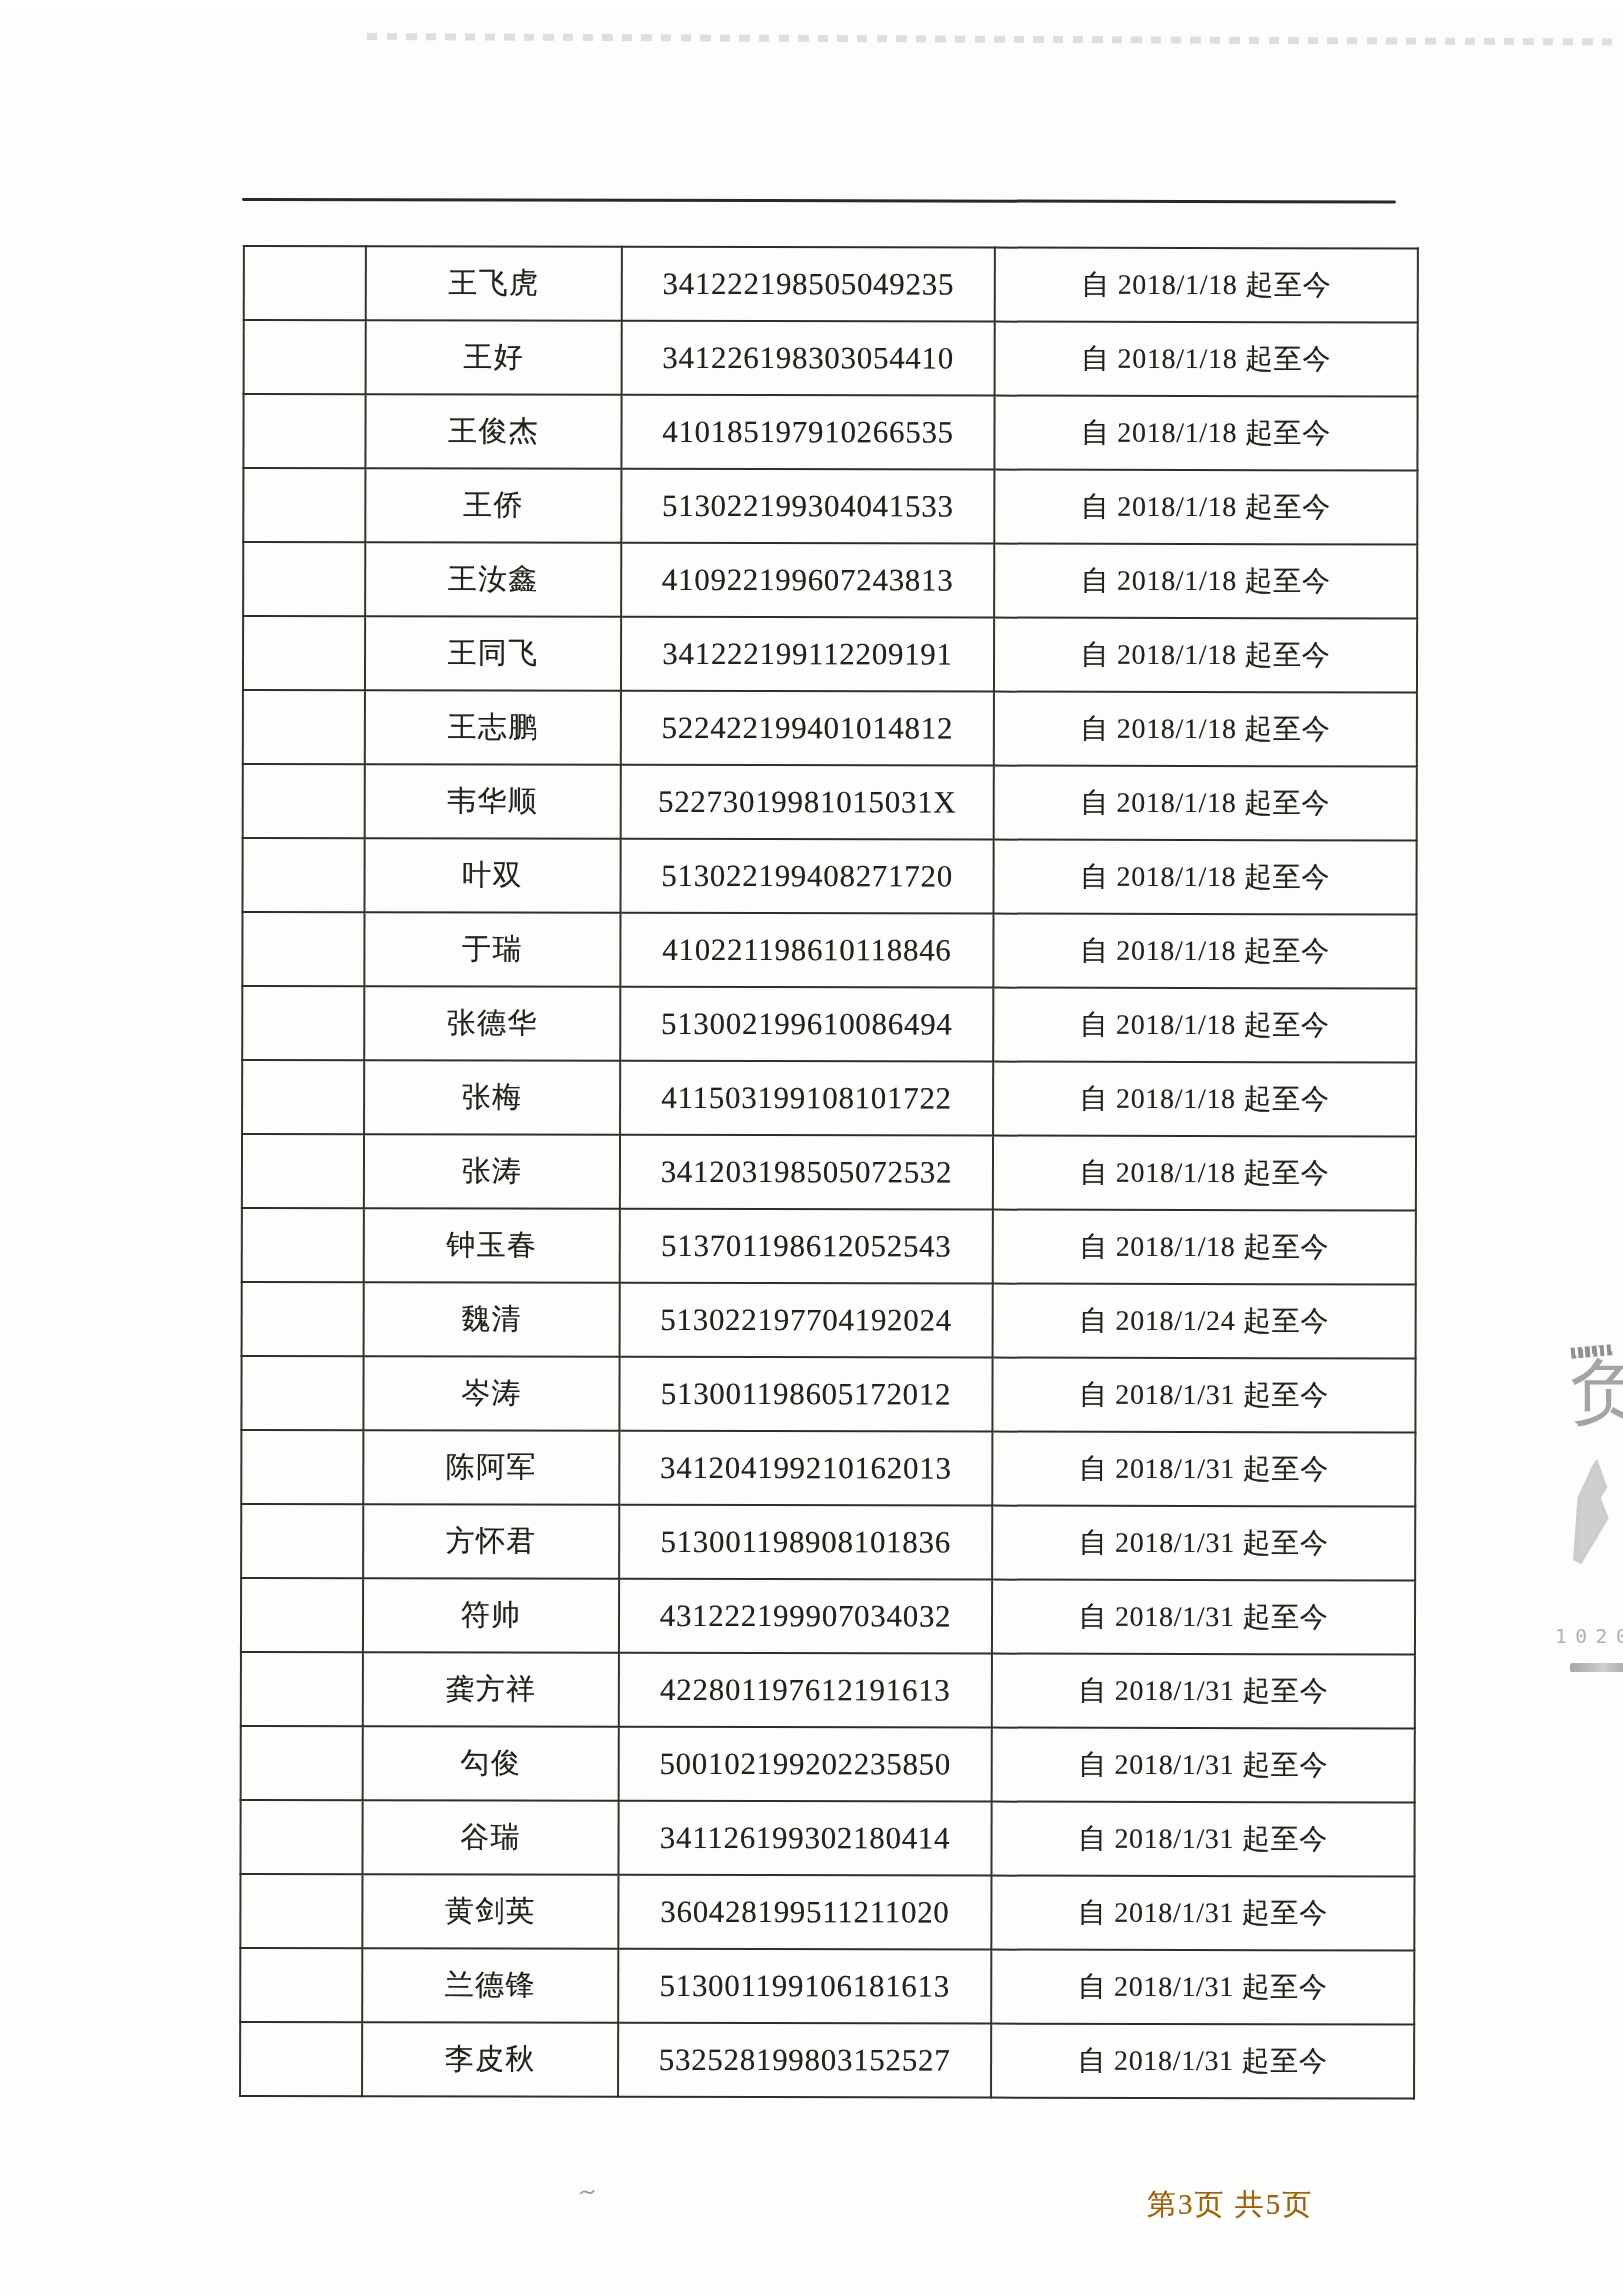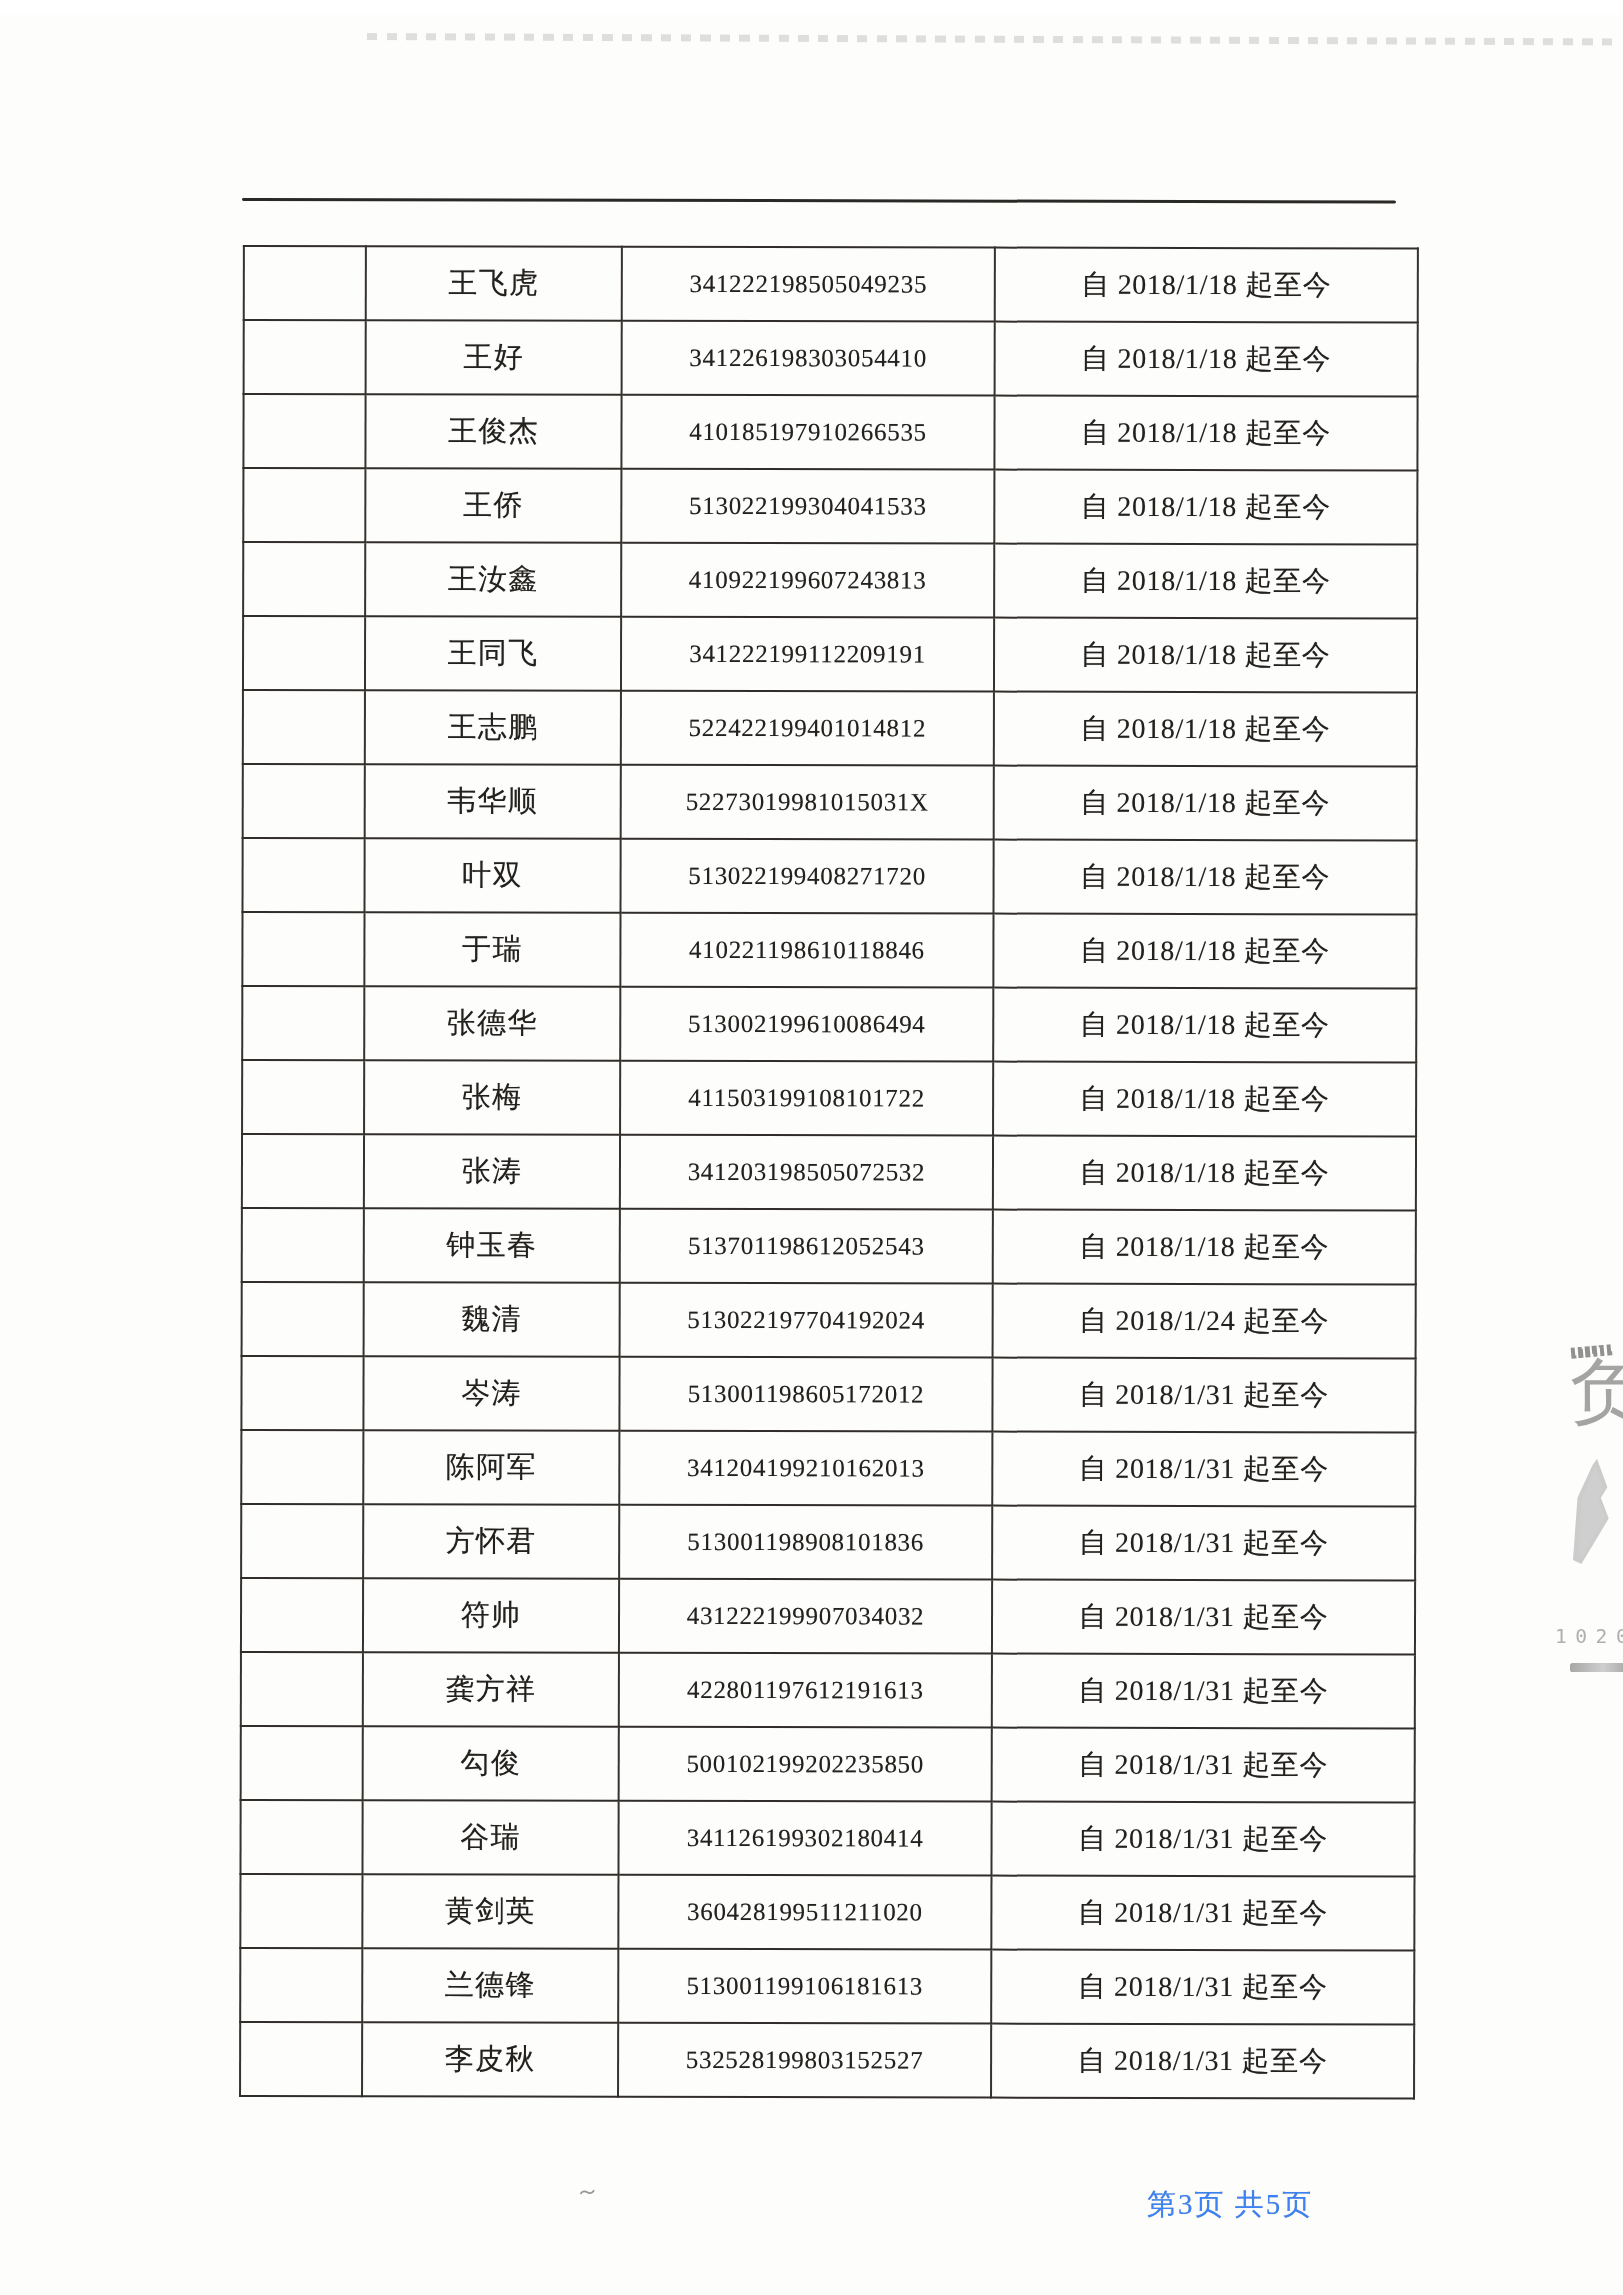--- a/index.html
+++ b/index.html
@@ -68,30 +68,30 @@
     border-bottom: 2.6px solid #302d2a;
     text-align: center;
     vertical-align: middle;
     padding: 0;
     overflow: hidden;
     white-space: nowrap;
     text-shadow: 0 0 0.7px rgba(42,40,36,.45);
   }
   td.cell-seq    { }
   td.cell-name   { font-size: 29px; letter-spacing: 1.3px; }
-  td.cell-id     { font-size: 25px; letter-spacing: 0.7px; }
+  td.cell-id     { font-size: 31px; letter-spacing: 0.7px; }
   td.cell-period { font-size: 28px; letter-spacing: 0.7px; }
 
   .page-footer {
     position: absolute;
     left: 1147px;
     top: 2170px;
     font-size: 29px;
     letter-spacing: 2px;
-    color: #3b82f6;
+    color: #a16207;
     text-shadow: 0 0 0.7px rgba(42,40,36,.4);
   }
   .scan-speck {
     position: absolute;
     left: 579px;
     top: 2176px;
     width: 10.5px;
     height: 5.9px;
     color: #858585;
     font-size: 17px;

